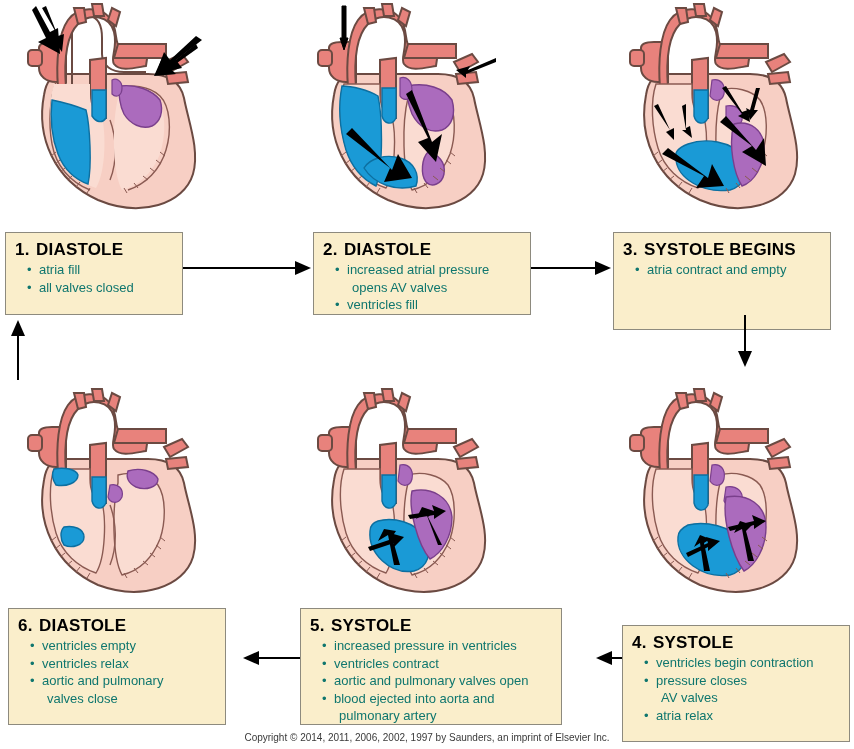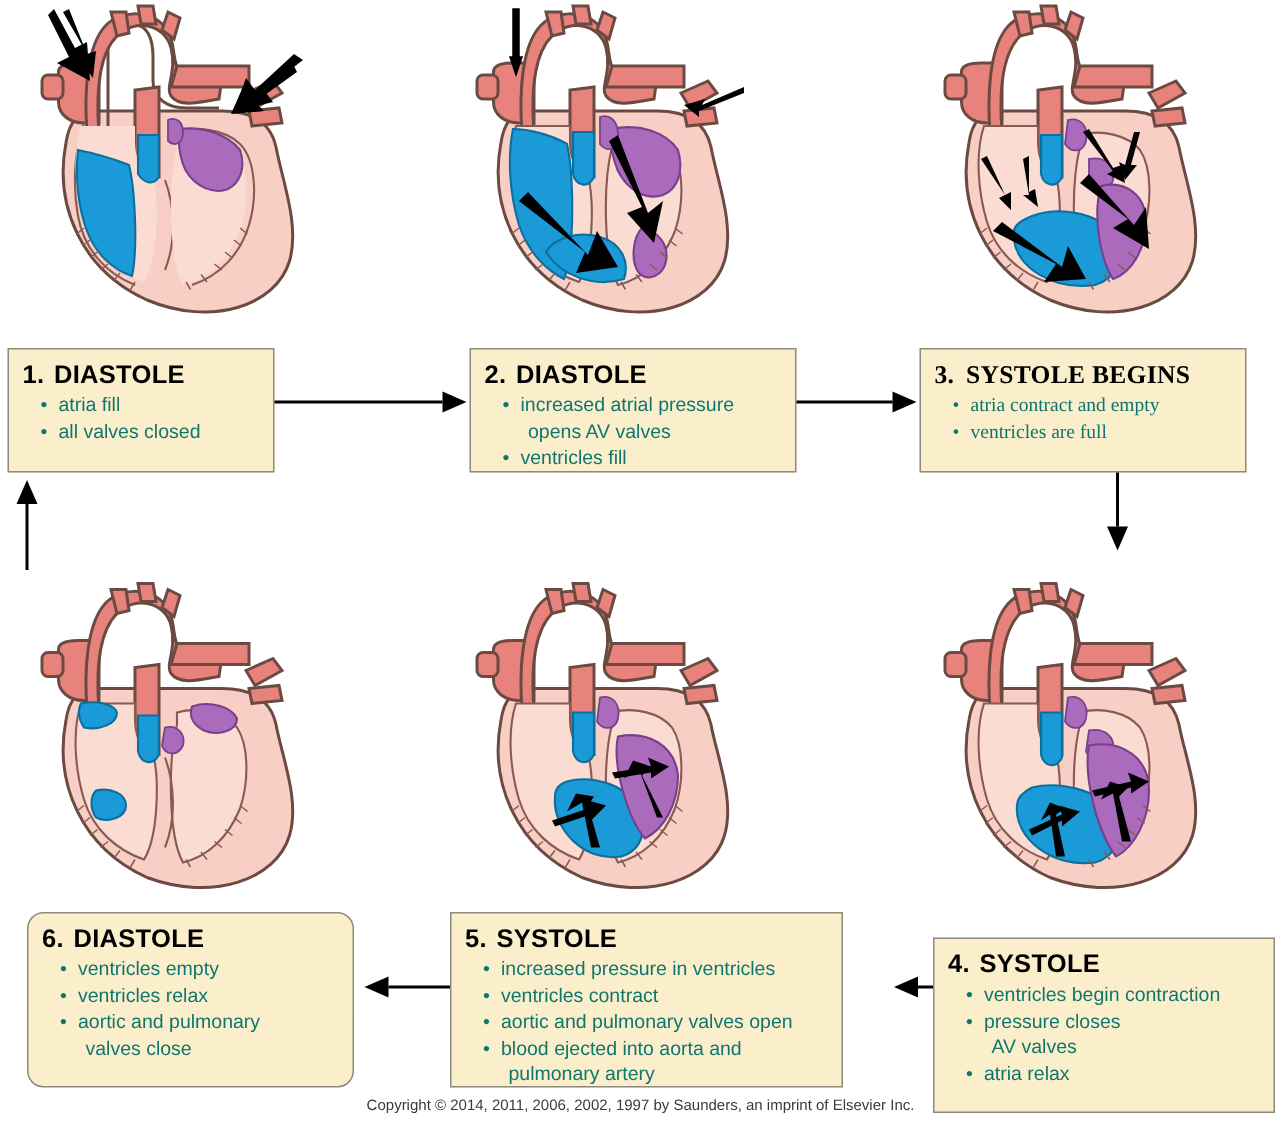--- a/index.html
+++ b/index.html
@@ -288,27 +288,26 @@
     <div class="step-head">
       <span class="step-num" style="margin-right: 4px;">2.</span><span>DIASTOLE</span>
     </div>
     <ul class="step-list">
       <li>increased atrial pressure</li>
       <li class="cont">opens AV valves</li>
       <li>ventricles fill</li>
     </ul>
   </div>
 
-  <div class="step-box" id="box-3" style="left:613px; top:232px; width:218px; height:83px;font-family:Liberation Serif, serif;">
+  <div class="step-box" id="box-3" style="left:613px; top:232px; width:218px; height:98px;">
     <div class="step-head">
       <span class="step-num" style="margin-right: 4px;">3.</span><span>SYSTOLE BEGINS</span>
     </div>
     <ul class="step-list">
       <li>atria contract and empty</li>
-      <li>ventricles are full</li>
     </ul>
   </div>
 
   <div class="conn" style="left:183px; top:258px; width:132px; height:20px;">
     <svg viewBox="0 0 132 20" width="132" height="20">
       <line x1="0" y1="10" x2="112" y2="10" stroke="#000" stroke-width="2"></line>
       <path d="M112,3 L128,10 L112,17 Z" fill="#000"></path>
     </svg>
   </div>
 
@@ -469,21 +468,21 @@
         <path d="M96,184 L92,156 L86,160 L92,148 L102,152 L96,156 L102,184 Z" fill="#000"></path>
         <path d="M78,166 L100,156 L98,150 L112,154 L100,164 L100,160 L80,170 Z" fill="#000"></path>
       </g>
       <g>
         <path d="M140,174 L134,142 L126,146 L132,134 L144,138 L138,144 L146,174 Z" fill="#000"></path>
         <path d="M120,140 L146,134 L144,128 L158,134 L146,142 L146,138 L122,144 Z" fill="#000"></path>
       </g>
     </svg>
   </div>
 
-  <div class="step-box" id="box-6" style="left:18px; top:608px; width:218px; height:117px;border-radius:11px;">
+  <div class="step-box" id="box-6" style="left:8px; top:608px; width:218px; height:117px;">
     <div class="step-head">
       <span class="step-num" style="margin-right: 4px;">6.</span><span>DIASTOLE</span>
     </div>
     <ul class="step-list">
       <li>ventricles empty</li>
       <li>ventricles relax</li>
       <li>aortic and pulmonary</li>
       <li class="cont">valves close</li>
     </ul>
   </div>

